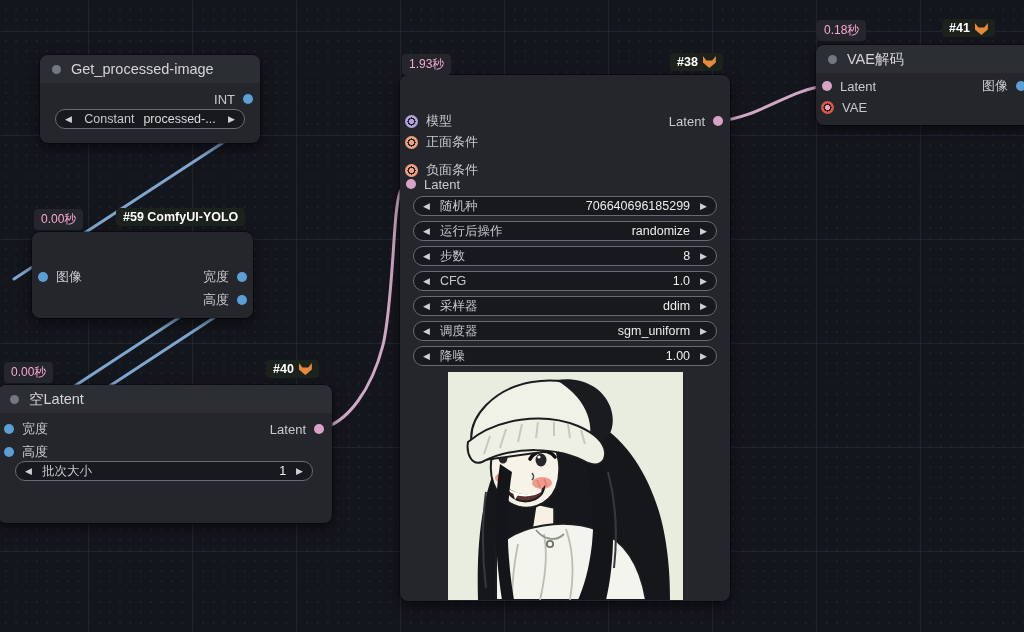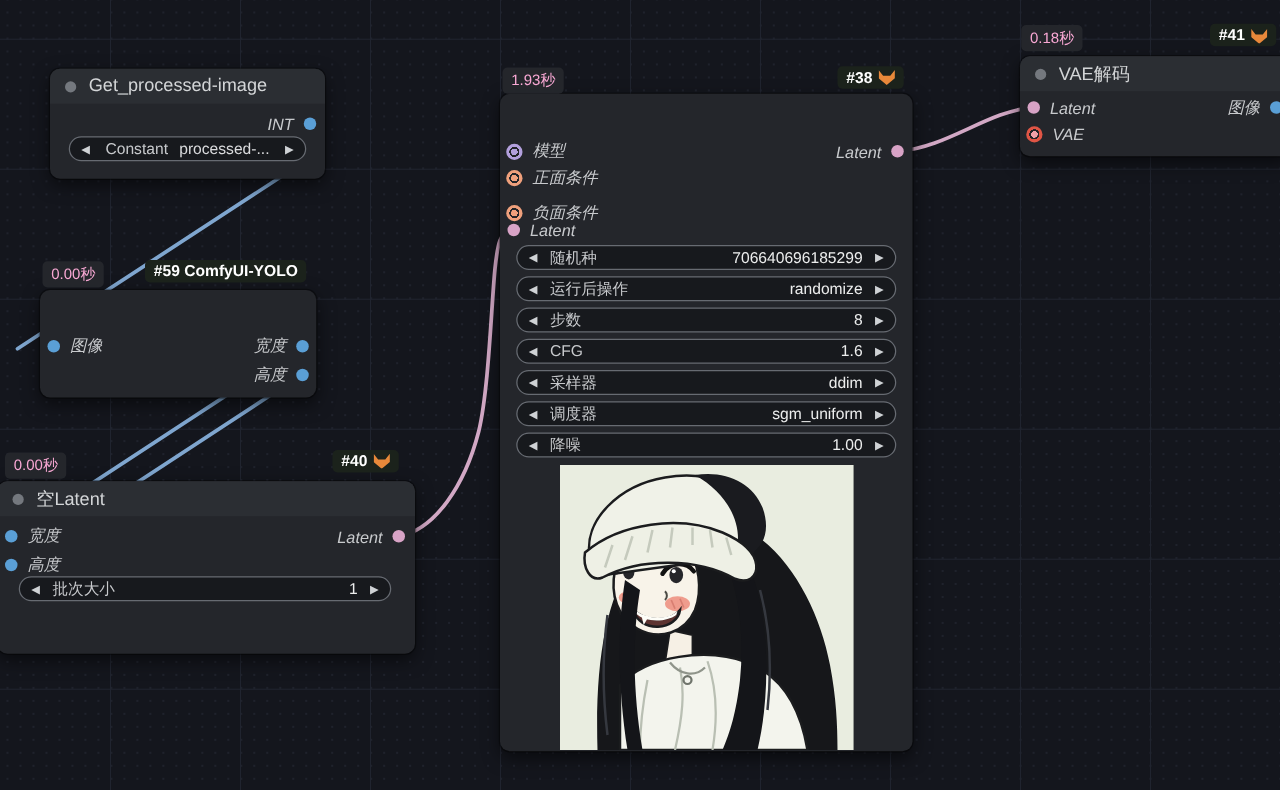--- a/index.html
+++ b/index.html
@@ -20,21 +20,21 @@
     box-shadow:0 5px 14px rgba(0,0,0,.55),0 0 0 1px rgba(0,0,0,.35);
   }
   .node-header{
     height:28px;display:flex;align-items:center;gap:10px;padding:0 12px;
     background:#2b2e33;border-radius:8px 8px 0 0;
   }
   .node-header.tall{height:30px;}
   .tdot{width:9px;height:9px;border-radius:50%;background:#74787e;flex:0 0 auto;}
   .ntitle{font-size:14.5px;color:#d3d5d7;white-space:nowrap;overflow:hidden;}
   .port{position:absolute;height:20px;display:flex;align-items:center;gap:8px;
-        font-size:13px;color:#c8cacd;white-space:nowrap;z-index:3;font-style:italic;}
+        font-size:13px;color:#c8cacd;white-space:nowrap;z-index:3;}
   .port.out{flex-direction:row-reverse;}
   .dot{width:10px;height:10px;border-radius:50%;flex:0 0 auto;}
   .dot.blue{background:#5a9fd6;}
   .dot.pink{background:#d8a3c6;}
   .donut{width:13px;height:13px;border-radius:50%;flex:0 0 auto;}
   .donut.purple{background:radial-gradient(circle,#b3a0dd 0 2.6px,#232529 2.7px 4px,#b3a0dd 4.1px);}
   .donut.orange{background:radial-gradient(circle,#efa07c 0 2.6px,#232529 2.7px 4px,#efa07c 4.1px);}
   .donut.red{background:radial-gradient(circle,#f0a0a8 0 2.6px,#232529 2.7px 4px,#e05545 4.1px);}
   .widget{
     position:absolute;height:20px;border:1px solid #676b72;border-radius:10px;
@@ -180,21 +180,21 @@
     </div>
     <div class="widget" style="left:13px;top:171px;width:304px;">
       <span class="w-arrow">◀</span>
       <span class="w-label">步数</span>
       <span class="w-value">8</span>
       <span class="w-arrow">▶</span>
     </div>
     <div class="widget" style="left:13px;top:196px;width:304px;">
       <span class="w-arrow">◀</span>
       <span class="w-label">CFG</span>
-      <span class="w-value">1.6</span>
+      <span class="w-value">1.0</span>
       <span class="w-arrow">▶</span>
     </div>
     <div class="widget" style="left:13px;top:221px;width:304px;">
       <span class="w-arrow">◀</span>
       <span class="w-label">采样器</span>
       <span class="w-value">ddim</span>
       <span class="w-arrow">▶</span>
     </div>
     <div class="widget" style="left:13px;top:246px;width:304px;">
       <span class="w-arrow">◀</span>
@@ -236,21 +236,21 @@
       <path d="M24,74 C18,44 48,16 84,10 C118,4 146,16 156,38 C162,52 160,64 152,72 L36,88 Z" fill="#f0f2e8" stroke="#1b1c1e" stroke-width="2"></path>
       <path d="M108,8 C132,4 154,14 162,34 C168,50 164,64 154,70 L140,74 C148,50 136,24 108,8 Z" fill="#1a1b1f"></path>
       <path d="M20,70 C48,46 96,40 130,54 C146,61 156,70 157,80 C158,90 150,95 140,91 C110,74 64,74 34,90 C24,94 18,82 20,70 Z" fill="#eef0e5" stroke="#1b1c1e" stroke-width="2"></path>
       <path d="M36,82 L42,64 M52,76 L58,57 M70,70 L74,52 M88,66 L90,50 M106,64 L106,50 M122,66 L120,52 M137,72 L133,58" stroke="#c5cabd" stroke-width="2" fill="none"></path>
       <path d="M88,158 C96,168 108,170 116,162" stroke="#8f948a" stroke-width="1.8" fill="none"></path>
       <circle cx="102" cy="172" r="3.2" stroke="#6f746b" stroke-width="1.8" fill="none"></circle>
     </svg>
   </div>
 
   <div class="time-badge" style="left:817px;top:20px;">0.18秒</div>
-  <div class="tag-badge" style="left:968px;top:19px;align-items:flex-end;">
+  <div class="tag-badge" style="left:942px;top:19px;align-items:flex-end;">
     <span>#41</span>
     <span class="fox-icon"></span>
   </div>
   <div class="node" style="left:816px;top:45px;width:216px;height:80px;">
     <div class="node-header">
       <span class="tdot"></span>
       <span class="ntitle">VAE解码</span>
     </div>
     <div class="port" style="top:31px;left:6px;">
       <span class="dot pink"></span>

